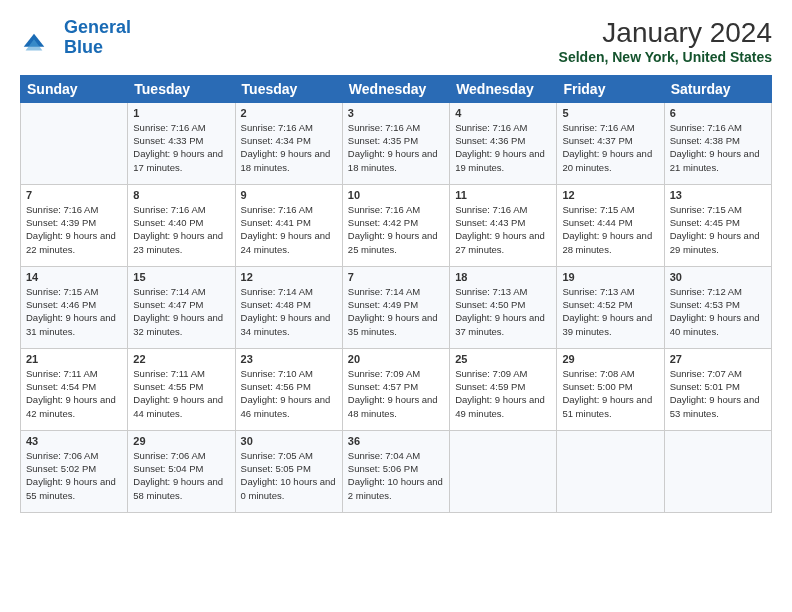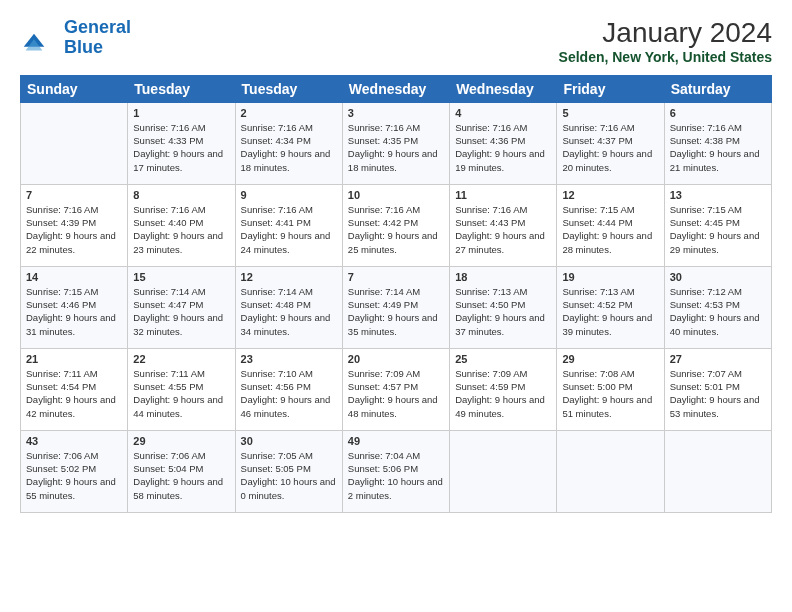--- a/index.html
+++ b/index.html
@@ -249,21 +249,21 @@
           </td>
           <td>
             <span class="day-num">29</span>
             <div class="day-info">Sunrise: 7:06 AM<br>Sunset: 5:04 PM<br>Daylight: 9 hours and 58 minutes.</div>
           </td>
           <td>
             <span class="day-num">30</span>
             <div class="day-info">Sunrise: 7:05 AM<br>Sunset: 5:05 PM<br>Daylight: 10 hours and 0 minutes.</div>
           </td>
           <td>
-            <span class="day-num">49</span>
+            <span class="day-num">36</span>
             <div class="day-info">Sunrise: 7:04 AM<br>Sunset: 5:06 PM<br>Daylight: 10 hours and 2 minutes.</div>
           </td>
           <td></td>
           <td></td>
           <td></td>
         </tr>
       </tbody>
   </table>
 </div>
 

